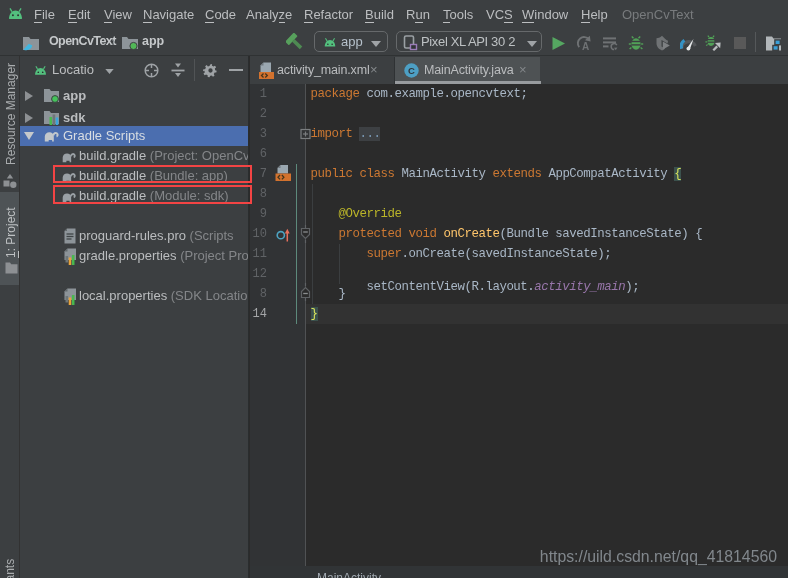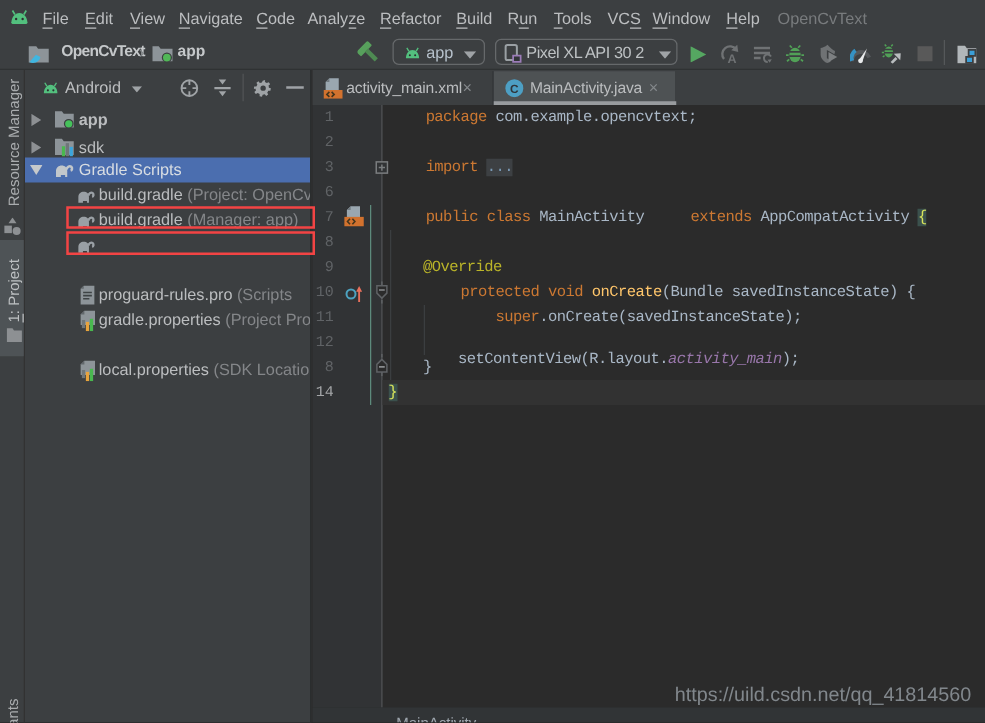--- a/index.html
+++ b/index.html
@@ -13,21 +13,21 @@
 #stripe{left:0;top:56px;width:20px;height:522px;background:#3c3f41;border-right:1px solid #323232;box-sizing:border-box;}
 .vtext{position:absolute;transform:rotate(-90deg);transform-origin:0 0;font-size:12px;color:#a9acae;white-space:pre;}
 #panel{left:20px;top:56px;width:229px;height:522px;background:#3c3f41;border-right:1px solid #2a2d2e;box-sizing:border-box;overflow:hidden;}
 .trow{position:absolute;left:0;width:229px;height:20px;font-size:13px;color:#bbbdbf;white-space:pre;}
 .trow .lbl{position:absolute;top:2px;}
 .desc{color:#848689;}
 #editor{left:250px;top:56px;width:538px;height:522px;background:#2b2b2b;}
 #tabbar{left:0;top:0;width:538px;height:28px;background:#3c3f41;}
 .code{position:absolute;left:60.5px;font-size:12.4px;letter-spacing:-0.44px;line-height:20px;font-family:"Liberation Mono",monospace;color:#a9b7c6;white-space:pre;}
 .lnum{position:absolute;width:17px;text-align:right;left:0px;font-size:12px;line-height:20px;font-family:"Liberation Mono",monospace;color:#606366;}
-.kw{color:#cc7832;margin-left:30px;}
+.kw{color:#cc7832;}
 .ann{color:#bbb529;}
 .mth{color:#ffc66b;}
 .fld{color:#9876aa;font-style:italic;}
 .brace{background:#3b514d;color:#d8e35b;}
 .fold{background:#3d4043;color:#7a99b5;}
 .redbox{position:absolute;border:2px solid #f34444;box-sizing:border-box;z-index:30;}
 </style></head>
 <body>
 <div class="abs" id="menubar">
 <svg class="abs" style="left:7px;top:7px" width="17" height="13" viewBox="0 0 17 13">
@@ -166,21 +166,21 @@
 <div class="vtext" style="left:3px;top:576px;width:84px;">Build Variants</div>
 </div>
 <div class="abs" id="panel">
 <svg class="abs" style="left:13px;top:9px" width="15" height="11" viewBox="0 0 17 13">
       <path d="M2.1 11.4 C2.1 6.8 5 3.4 8.5 3.4 C12 3.4 14.9 6.8 14.9 11.4 Z" fill="#53c07e"></path>
       <line x1="4.9" y1="4.6" x2="3" y2="1.4" stroke="#53c07e" stroke-width="1.3"></line>
       <line x1="12.1" y1="4.6" x2="14" y2="1.4" stroke="#53c07e" stroke-width="1.3"></line>
       <circle cx="5.9" cy="8.6" r="1" fill="#2c2f31"></circle>
       <circle cx="11.1" cy="8.6" r="1" fill="#2c2f31"></circle>
     </svg>
-<span class="abs" style="left:32px;top:6px;font-size:13px;color:#bcbec0">Android</span>
+<span class="abs" style="left:32px;top:6px;font-size:13px;color:#bcbec0">Locatio</span>
 <svg class="abs" style="left:85px;top:13px" width="9" height="5" viewBox="0 0 10 6">
       <path d="M0 0 h10 l-5 6 Z" fill="#9fa3a6"></path>
     </svg>
 <svg class="abs" style="left:124px;top:7px" width="15" height="15" viewBox="0 0 15 15">
       <circle cx="7.5" cy="7.5" r="6.3" fill="none" stroke="#9fa3a6" stroke-width="1.5"></circle>
       <line x1="7.5" y1="1" x2="7.5" y2="5" stroke="#9fa3a6" stroke-width="1.5"></line>
       <line x1="7.5" y1="10" x2="7.5" y2="14" stroke="#9fa3a6" stroke-width="1.5"></line>
       <line x1="1" y1="7.5" x2="5" y2="7.5" stroke="#9fa3a6" stroke-width="1.5"></line>
       <line x1="10" y1="7.5" x2="14" y2="7.5" stroke="#9fa3a6" stroke-width="1.5"></line>
     </svg>
@@ -193,46 +193,46 @@
 <svg class="abs" style="left:183px;top:7px" width="15" height="15" viewBox="0 0 16 16">
       <path fill="#9fa3a6" d="M9.7 1 L9.5 2.8 a5.2 5.2 0 0 1 1.6 0.9 l1.7-0.8 1.2 1.7-1.4 1.2 a5.2 5.2 0 0 1 0.3 1.8 l1.7 0.6-0.4 2-1.8 0 a5.2 5.2 0 0 1-0.9 1.6 l0.8 1.7-1.7 1.2-1.2-1.4 a5.2 5.2 0 0 1-1.8 0.3 l-0.6 1.7-2-0.4 0-1.8 a5.2 5.2 0 0 1-1.6-0.9 l-1.7 0.8-1.2-1.7 1.4-1.2 a5.2 5.2 0 0 1-0.3-1.8 L0 8.7 l0.4-2 1.8 0 a5.2 5.2 0 0 1 0.9-1.6 L2.3 3.4 4 2.2 5.2 3.6 a5.2 5.2 0 0 1 1.8-0.3 L7.6 1.6 Z M8 5.7 a2.3 2.3 0 1 0 0 4.6 a2.3 2.3 0 0 0 0-4.6 Z"></path>
     </svg>
 <div class="abs" style="left:209px;top:13px;width:14px;height:2px;background:#9fa3a6"></div>
 <div class="trow" style="top:30px;font-weight:bold"><svg class="abs" style="left:5px;top:5px" width="8" height="10" viewBox="0 0 8 10">
         <path d="M0 0 L8 5 L0 10 Z" fill="#8d9093"></path>
       </svg><svg class="abs" style="left:23px;top:2px" width="17" height="15" viewBox="0 0 17 15">
         <path d="M1 1 h5.5 l1.5 2 H16 v11 H1 Z" fill="#8d9499"></path>
         <circle cx="12" cy="11" r="3.4" fill="#45c25b" stroke="#3c3f41" stroke-width="1"></circle>
       </svg><span class="lbl" style="left:43px">app</span></div>
-<div class="trow" style="top:52px;font-weight:normal"><svg class="abs" style="left:5px;top:5px" width="8" height="10" viewBox="0 0 8 10">
+<div class="trow" style="top:52px;font-weight:bold"><svg class="abs" style="left:5px;top:5px" width="8" height="10" viewBox="0 0 8 10">
         <path d="M0 0 L8 5 L0 10 Z" fill="#8d9093"></path>
       </svg><svg class="abs" style="left:23px;top:2px" width="17" height="16" viewBox="0 0 17 16">
         <path d="M1 1 h5.5 l1.5 2 H16 v11 H1 Z" fill="#8d9499"></path>
         <rect x="6.5" y="7" width="2.6" height="8" fill="#49b84f"></rect>
         <rect x="9.6" y="4.5" width="2.6" height="10.5" fill="#6e7679"></rect>
         <rect x="12.7" y="7.5" width="2.6" height="7.5" fill="#3ba5dc"></rect>
       </svg><span class="lbl" style="left:43px">sdk</span></div>
 <div class="trow" style="top:70px;background:#4b6eaf;color:#d8dde2"><svg class="abs" style="left:4px;top:6px" width="10" height="8" viewBox="0 0 10 8">
         <path d="M0 0 h10 L5 8 Z" fill="#c6c9cb"></path>
       </svg><svg class="abs" style="left:23px;top:3px" width="17" height="13" viewBox="0 0 17 13">
         <path d="M1.8 12.5 V7.6 C1.8 5 3.9 3.3 6.4 3.3 C8.9 3.3 10.8 5 10.8 7.5 L10.8 12.5 H9.1 V11 H5.7 V12.5 Z" fill="#c2c7cb"></path>
         <path d="M10.2 6.6 C10.7 4.3 12.7 3.3 14.0 4.4 C15.1 5.4 14.7 7.1 13.5 7.5" stroke="#c2c7cb" stroke-width="2" fill="none"></path>
       </svg><span class="lbl" style="left:43px">Gradle Scripts</span></div>
 <div class="trow" style="top:90px"><svg class="abs" style="left:41px;top:4px" width="16" height="13" viewBox="0 0 17 13">
         <path d="M1.8 12.5 V7.6 C1.8 5 3.9 3.3 6.4 3.3 C8.9 3.3 10.8 5 10.8 7.5 L10.8 12.5 H9.1 V11 H5.7 V12.5 Z" fill="#9aa0a5"></path>
         <path d="M10.2 6.6 C10.7 4.3 12.7 3.3 14.0 4.4 C15.1 5.4 14.7 7.1 13.5 7.5" stroke="#9aa0a5" stroke-width="2" fill="none"></path>
       </svg><span class="lbl" style="left:59px">build.gradle <span class="desc">(Project: OpenCvT</span></span></div>
 <div class="trow" style="top:110px"><svg class="abs" style="left:41px;top:4px" width="16" height="13" viewBox="0 0 17 13">
         <path d="M1.8 12.5 V7.6 C1.8 5 3.9 3.3 6.4 3.3 C8.9 3.3 10.8 5 10.8 7.5 L10.8 12.5 H9.1 V11 H5.7 V12.5 Z" fill="#9aa0a5"></path>
         <path d="M10.2 6.6 C10.7 4.3 12.7 3.3 14.0 4.4 C15.1 5.4 14.7 7.1 13.5 7.5" stroke="#9aa0a5" stroke-width="2" fill="none"></path>
-      </svg><span class="lbl" style="left:59px">build.gradle <span class="desc">(Manager: app)</span></span></div>
+      </svg><span class="lbl" style="left:59px">build.gradle <span class="desc">(Bundle: app)</span></span></div>
 <div class="trow" style="top:130px"><svg class="abs" style="left:41px;top:4px" width="16" height="13" viewBox="0 0 17 13">
         <path d="M1.8 12.5 V7.6 C1.8 5 3.9 3.3 6.4 3.3 C8.9 3.3 10.8 5 10.8 7.5 L10.8 12.5 H9.1 V11 H5.7 V12.5 Z" fill="#9aa0a5"></path>
         <path d="M10.2 6.6 C10.7 4.3 12.7 3.3 14.0 4.4 C15.1 5.4 14.7 7.1 13.5 7.5" stroke="#9aa0a5" stroke-width="2" fill="none"></path>
-      </svg></div>
+      </svg><span class="lbl" style="left:59px">build.gradle <span class="desc">(Module: sdk)</span></span></div>
 <div class="trow" style="top:170px"><svg class="abs" style="left:43px;top:2px" width="14" height="16" viewBox="0 0 14 16">
         <path d="M4 0.5 H12.5 V15.5 H1.5 V3 Z" fill="#8d9499"></path>
         <path d="M4 0.5 V3 H1.5 Z" fill="#62686c"></path>
         <g stroke="#3f4446" stroke-width="1.3">
           <line x1="3.5" y1="6" x2="10.5" y2="6"></line>
           <line x1="3.5" y1="8.5" x2="10.5" y2="8.5"></line>
           <line x1="3.5" y1="11" x2="8.5" y2="11"></line>
         </g>
       </svg><span class="lbl" style="left:59px">proguard-rules.pro <span class="desc">(Scripts</span></span></div>
 <div class="trow" style="top:190px"><svg class="abs" style="left:43px;top:2px" width="15" height="17" viewBox="0 0 15 17">

